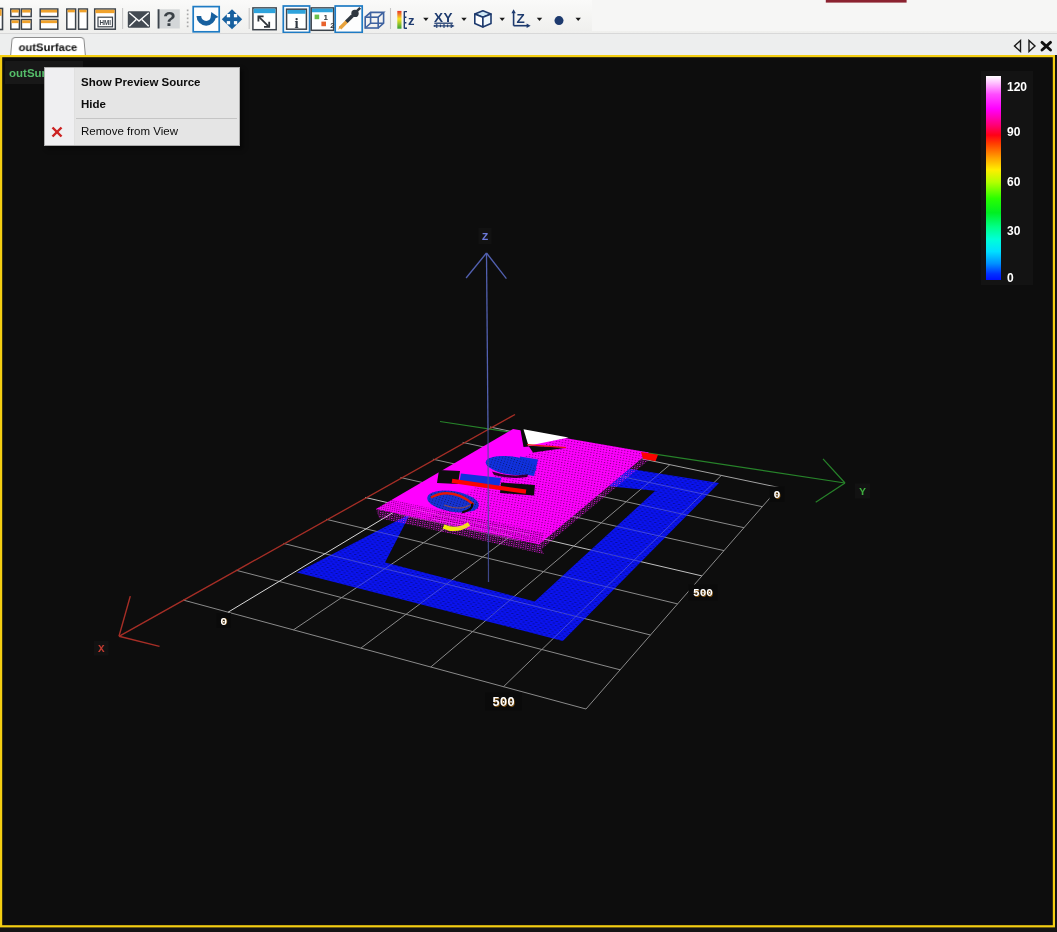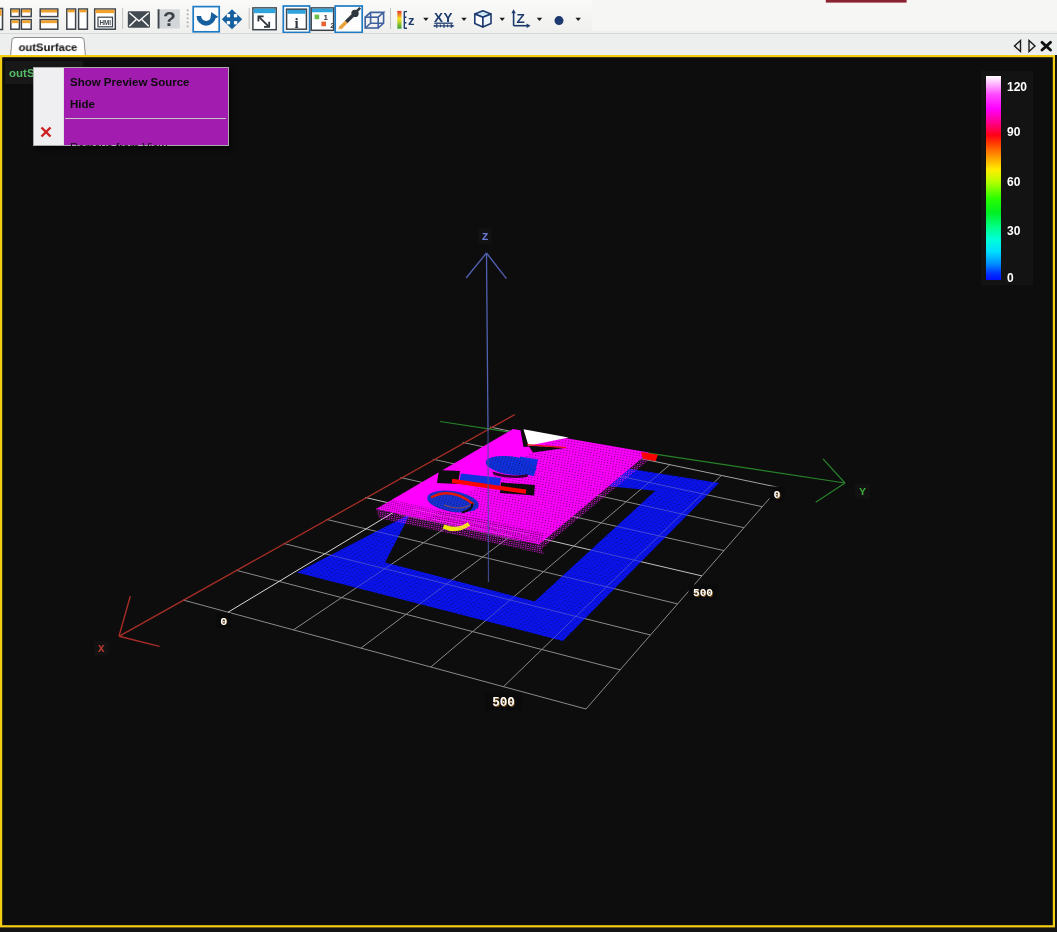--- a/index.html
+++ b/index.html
@@ -3,21 +3,21 @@
 <style>
 html,body{margin:0;padding:0;width:1057px;height:932px;overflow:hidden;background:#141414;
 font-family:"Liberation Sans",sans-serif;}
 #page{position:relative;width:1057px;height:932px;}
 #tabbar{position:absolute;left:0;top:33px;width:1057px;height:22px;background:#edeeee;
 border-top:1px solid #d8d8d8;}
 #tab{position:absolute;left:10px;top:2px;width:74px;height:20px;background:#ffffff;
 border:1px solid #8a8a8a;border-bottom:none;border-radius:4px 4px 0 0;
 transform:perspective(30px) rotateX(4deg);transform-origin:bottom;
 font-size:11.5px;font-weight:700;color:#111;text-align:center;line-height:20px;}
-#menu{position:absolute;left:33px;top:67px;width:194px;height:77px;background:#a21caf;
+#menu{position:absolute;left:44px;top:67px;width:194px;height:77px;background:#e5e5e5;
 border:1px solid #ababab;box-shadow:3px 3px 4px rgba(0,0,0,.5);z-index:10;}
 #menu .gut{position:absolute;left:0;top:0;bottom:0;width:29px;background:#efeff1;border-right:1px solid #e0e0e0;}
 #menu .it{position:absolute;left:0;right:0;height:21px;line-height:21px;padding-left:36px;
 font-size:11.5px;color:#0c0c0c;}
 #menu .sep{position:absolute;left:31px;right:2px;top:50px;border-top:1px solid #c5c5c5;}
 </style></head>
 <body>
 <div id="page">
 <svg id="tbar" width="1057" height="33" viewBox="0 0 1057 33" xmlns="http://www.w3.org/2000/svg" style="position:absolute;left:0;top:0;">
       <defs>
@@ -328,20 +328,20 @@
         <text x="703.0" y="596.46" font-size="11" font-weight="700" fill="#ffffff" text-anchor="middle" font-family="Liberation Mono, monospace">500</text>
       </g>
       <rect x="5" y="61" width="78" height="23" fill="#181818"></rect>
       <text x="9" y="77" font-size="11.5" font-weight="700" fill="#55bd69" font-family="Liberation Sans, sans-serif">outSurface</text>
     </svg>
 <div id="menu">
 <div class="gut"></div>
 <div class="it" style="top:4px;font-weight:700;">Show Preview Source</div>
 <div class="it" style="top:26px;font-weight:bold;">Hide</div>
 <div class="sep"></div>
-<div class="it" style="top:53px;margin-top:16px;">Remove from View</div>
+<div class="it" style="top:53px;">Remove from View</div>
 <svg width="12" height="12" viewBox="0 0 12 12" style="position:absolute;left:6px;top:58px;" xmlns="http://www.w3.org/2000/svg">
 <g stroke="#cc2222" stroke-width="2.4">
           <line x1="1.5" y1="1.5" x2="10.5" y2="10.5"></line>
 <line x1="10.5" y1="1.5" x2="1.5" y2="10.5"></line>
         </g>
       </svg>
 </div>
 </div>
 </body></html>

